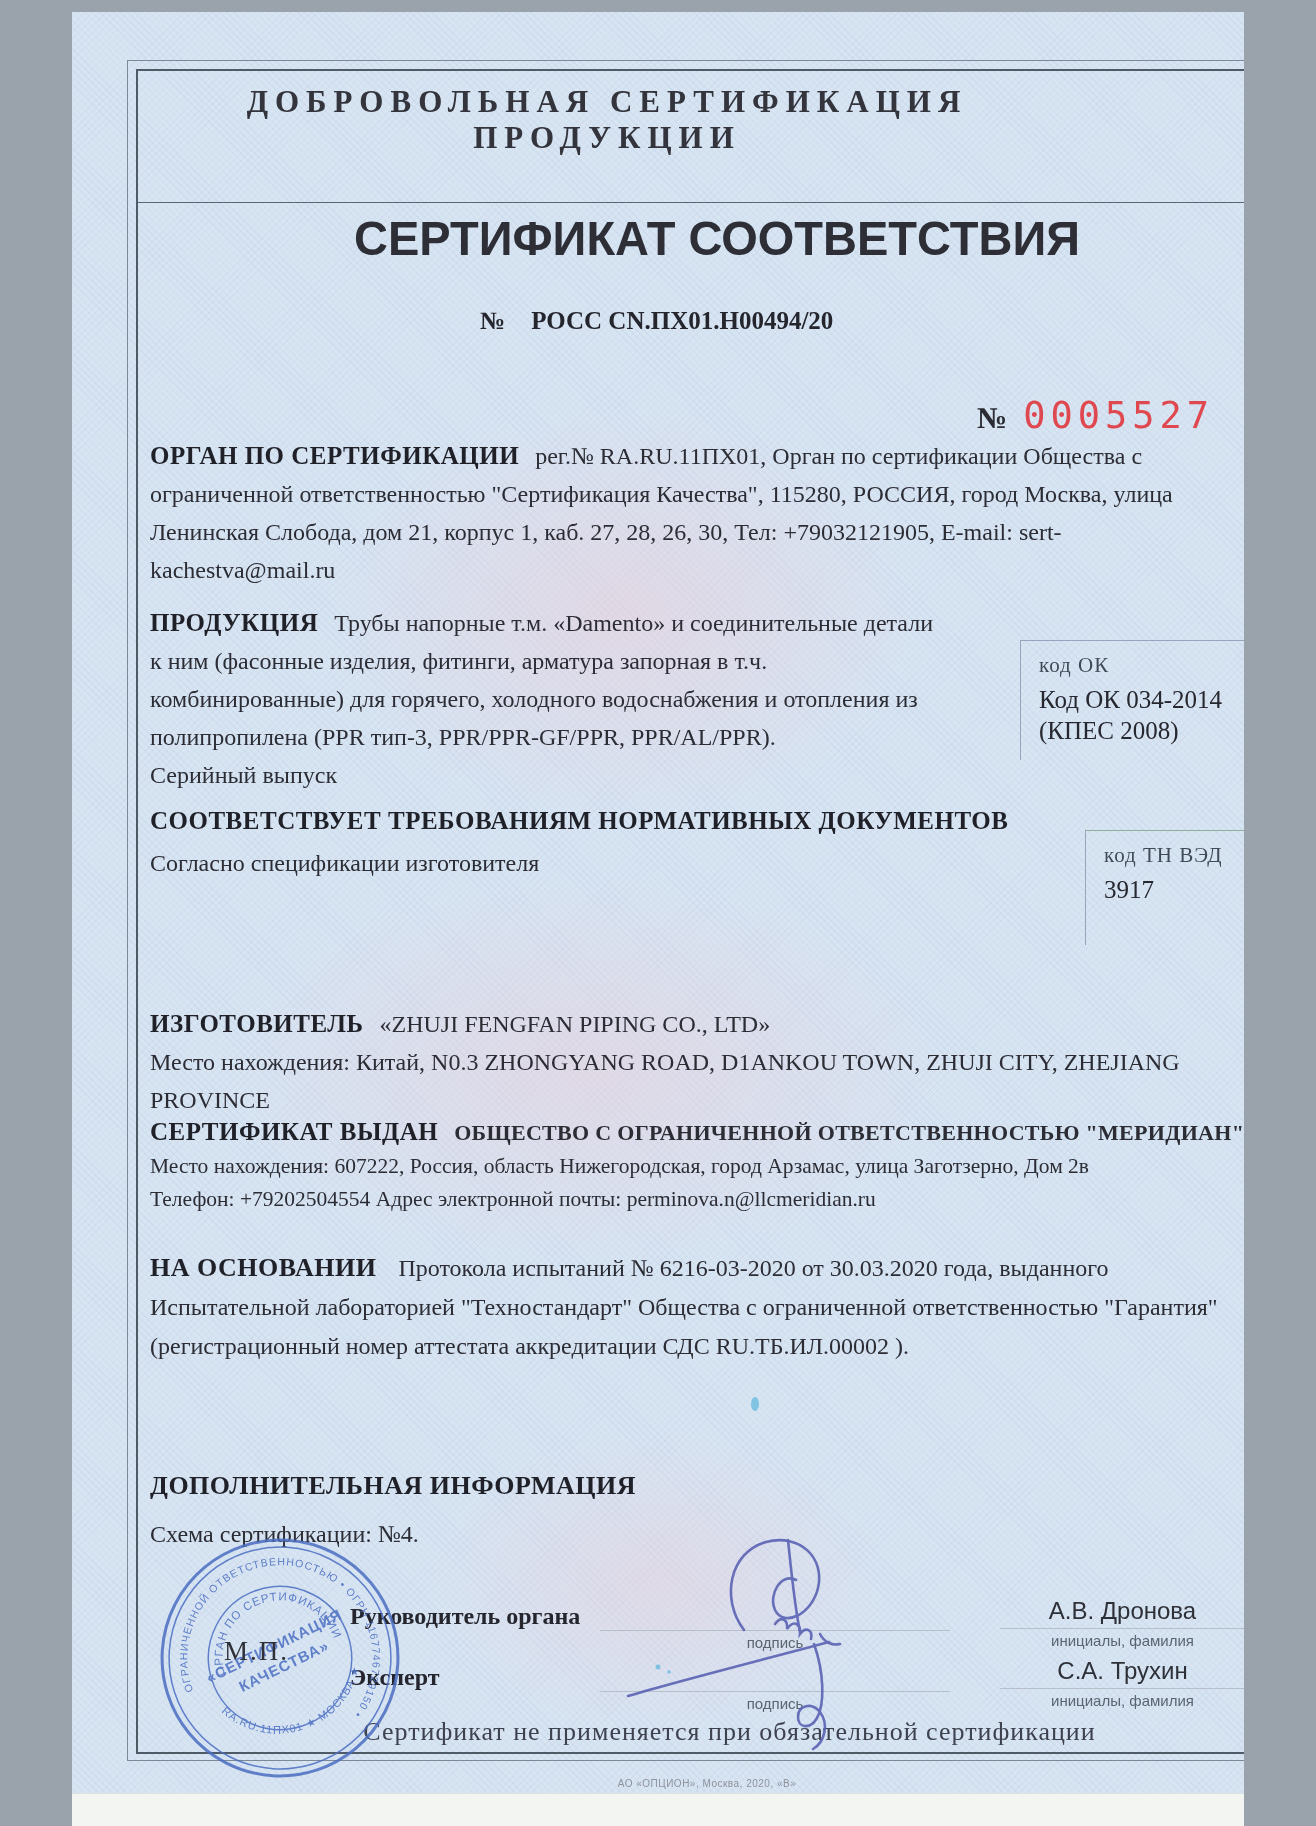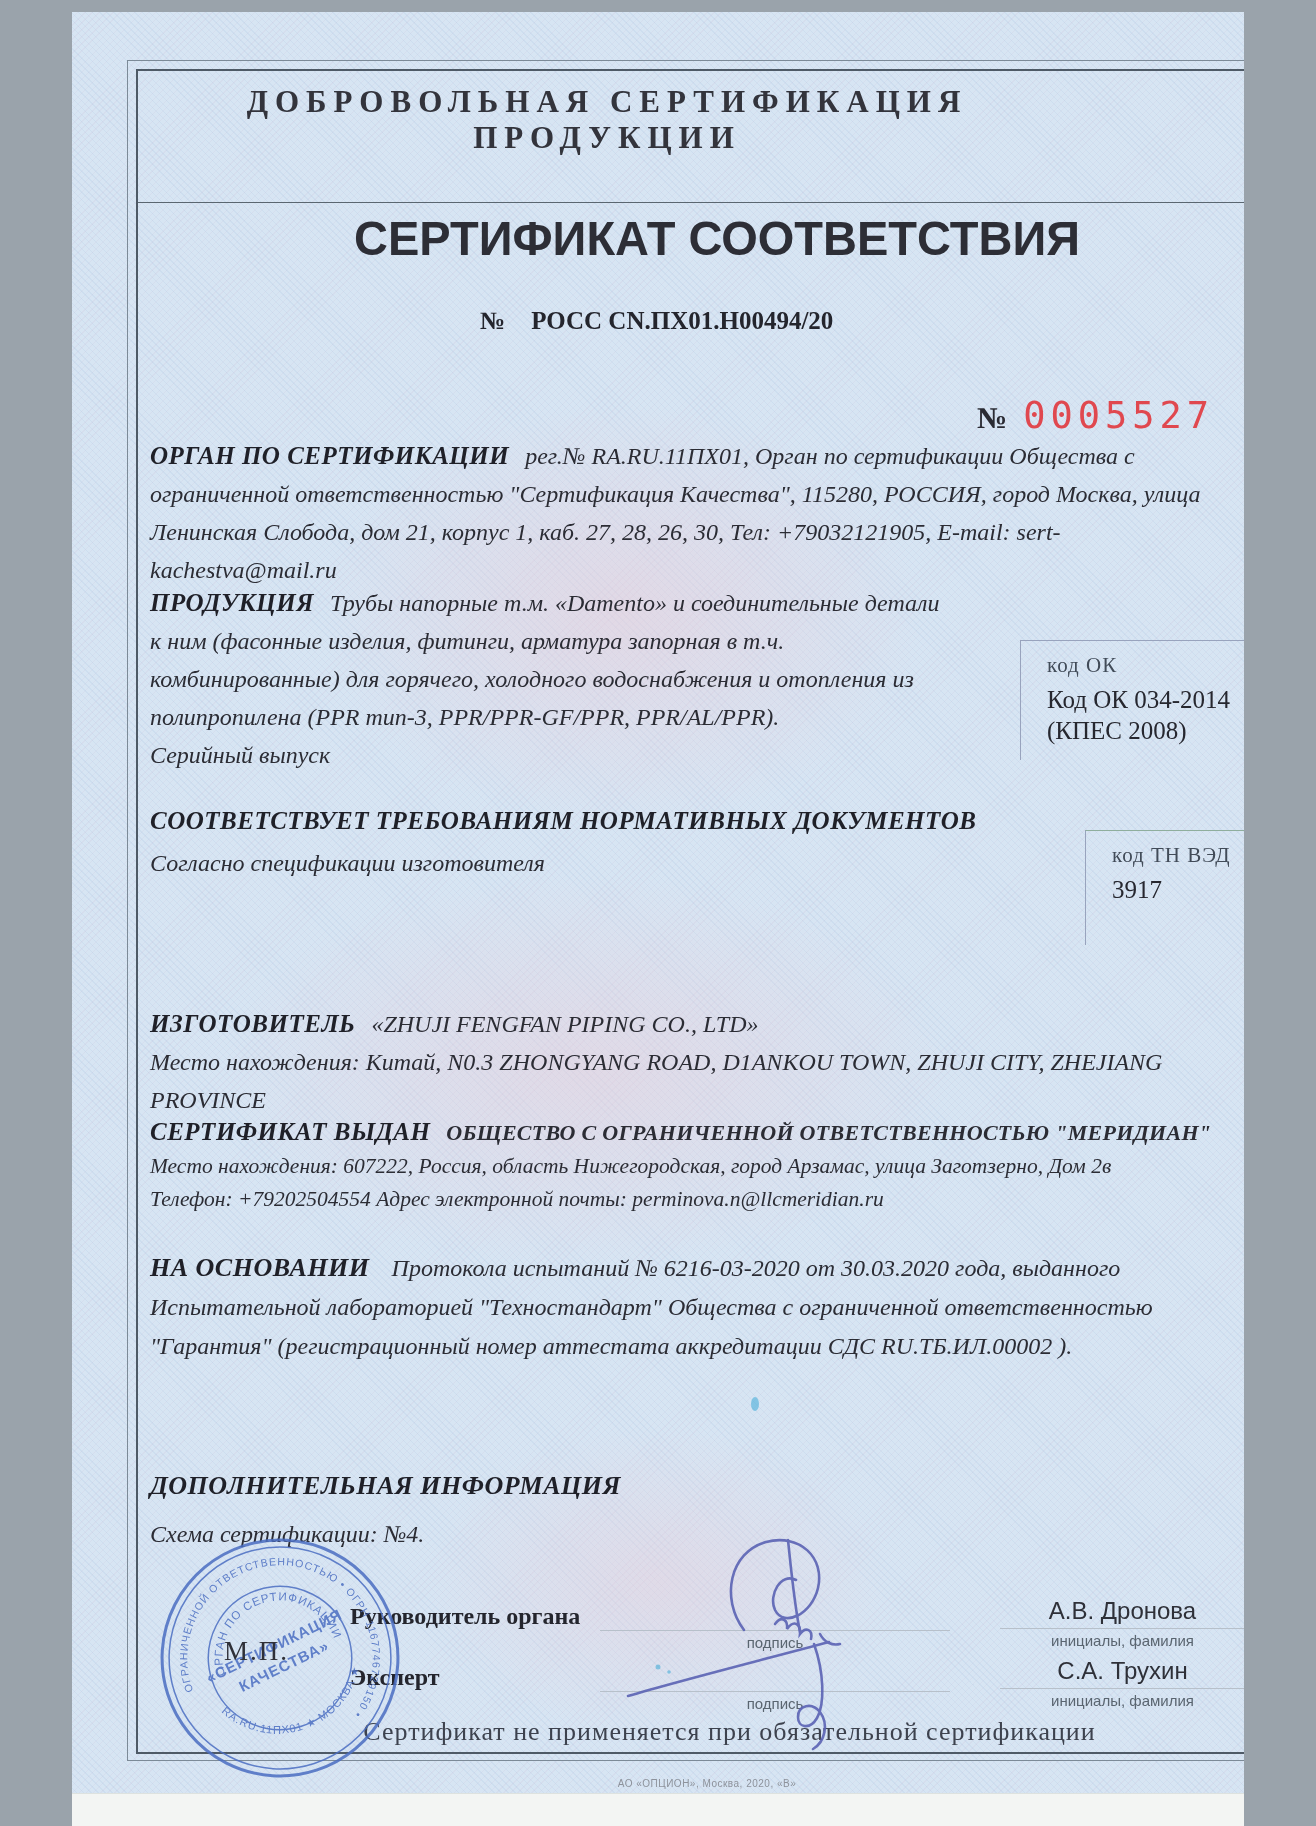--- a/index.html
+++ b/index.html
@@ -23,35 +23,35 @@
     color:#2d2e36;letter-spacing:0;transform:scaleY(1.04);}
   .certno{position:absolute;left:408px;top:295px;font-size:25px;font-weight:bold;color:#24252d;}
   .certno .num{margin-right:26px;}
   .validity{position:absolute;left:392px;top:342px;font-size:25px;font-weight:bold;color:#24252d;}
   .validity .fl{margin-left:22px;}
   .validity .date{margin-left:26px;font-weight:bold;color:#1f2028;}
   .validity .to{margin-left:118px;}
   .serial{position:absolute;left:905px;top:382px;}
   .serial .serial-no{font-size:30px;font-weight:bold;color:#2a2b33;margin-right:16px;}
   .serial .serial-digits{font-family:"DejaVu Sans Mono",monospace;font-size:37px;color:#e0484f;letter-spacing:5px;}
-  .para{position:absolute;margin:0;font-size:24px;line-height:38px;color:#2b2c34;font-style:italic;}
+  .para{position:absolute;margin:0;font-size:24px;line-height:38px;color:#2b2c34;}
   .seclabel{font-weight:bold;font-size:25px;color:#1f2028;margin-right:16px;letter-spacing:.5px;}
   .p-organ{left:78px;top:425px;width:1095px;}
-  .p-product{left:78px;top:572px;width:795px;}
+  .p-product{left:78px;top:592px;width:795px;}
   .p-product .block{display:block;}
   .p-conforms{left:78px;top:790px;width:900px;}
   .p-conforms .seclabel{display:block;margin-bottom:4px;}
   .p-manufacturer{left:78px;top:993px;width:1105px;}
   .p-issued{left:78px;top:1103px;width:1120px;font-size:21.5px;line-height:33px;}
   .p-issued .issued-name{font-size:22px;font-weight:bold;letter-spacing:.3px;}
   .p-basis{left:78px;top:1236px;width:1100px;line-height:39px;}
   .p-basis .seclabel{font-size:26px;margin-right:22px;}
   .p-additional{left:78px;top:1455px;width:900px;}
   .p-additional .seclabel{display:block;font-size:26px;margin-bottom:10px;}
-  .codebox{position:absolute;border-top:1px solid #98a3bd;border-left:1px solid #98a3bd;padding:12px 26px;box-sizing:border-box;}
+  .codebox{position:absolute;border-top:1px solid #98a3bd;border-left:1px solid #98a3bd;padding:12px 18px;box-sizing:border-box;}
   .okbox{left:948px;top:628px;width:268px;height:120px;}
   .tnvedbox{left:1013px;top:818px;width:203px;height:115px;border-top-color:#8fae9d;}
   .codebox-label{font-size:21px;color:#414b58;letter-spacing:1px;}
   .codebox-line{font-size:25px;color:#26272f;margin-top:6px;line-height:31px;}
   .mp{position:absolute;left:152px;top:1624px;font-size:27px;color:#2f3038;letter-spacing:2px;z-index:6;}
   .role{position:absolute;font-size:24px;font-weight:bold;color:#24252d;z-index:3;}
   .role-1{left:278px;top:1591px;}
   .role-2{left:278px;top:1652px;}
   .sigline{position:absolute;height:0;border-top:1px solid #b7c0ca;z-index:2;}
   .sl-1{left:528px;top:1618px;width:350px;}

